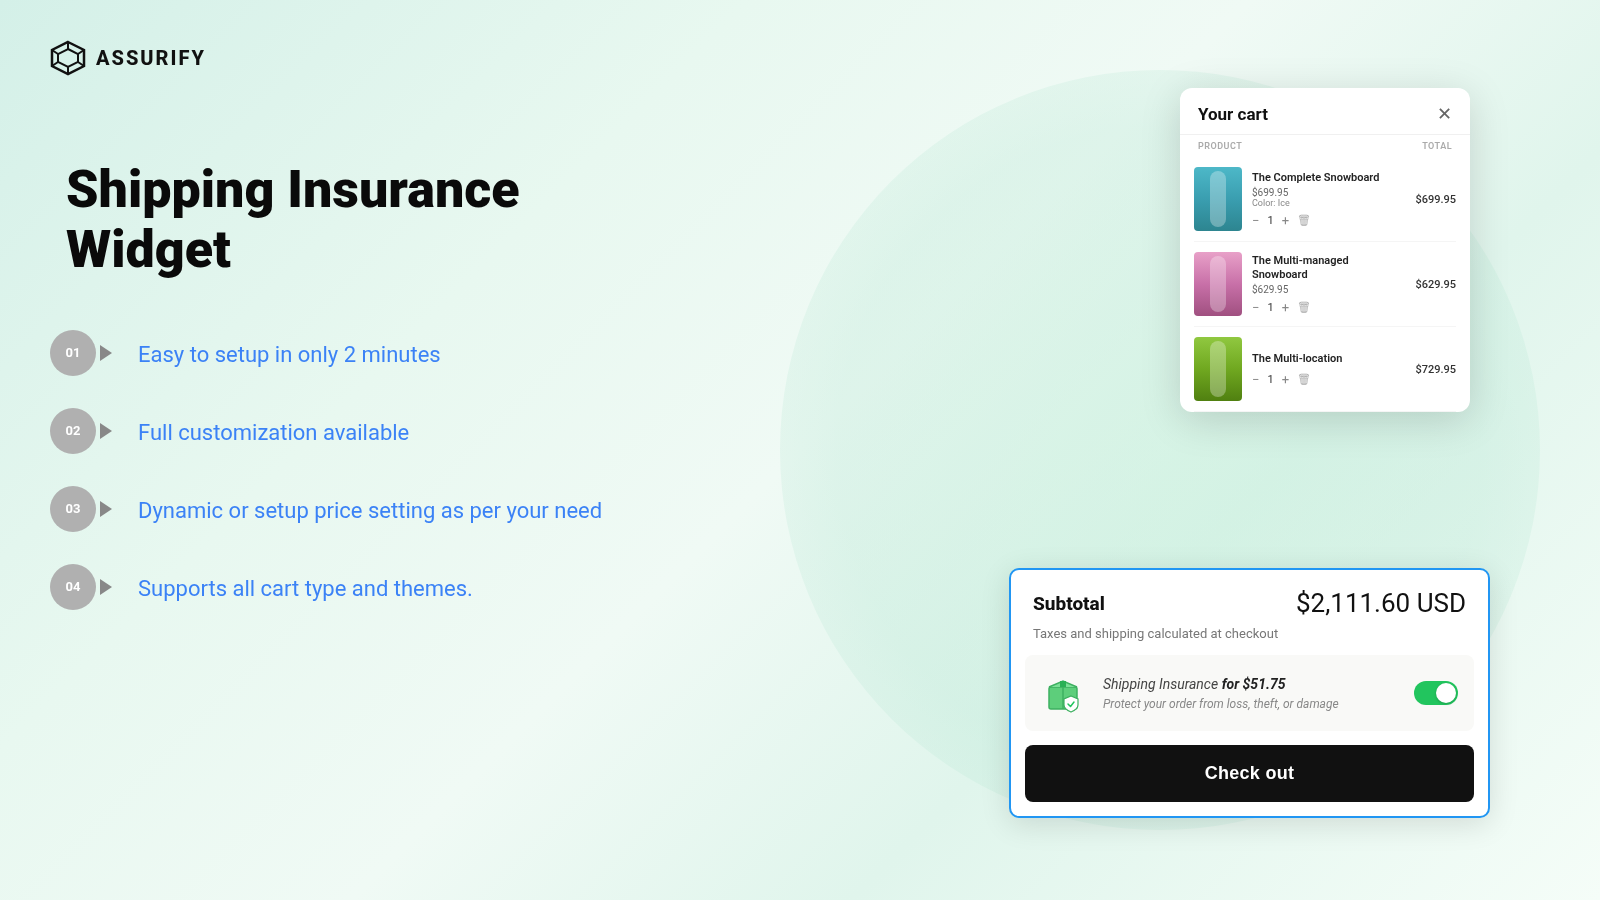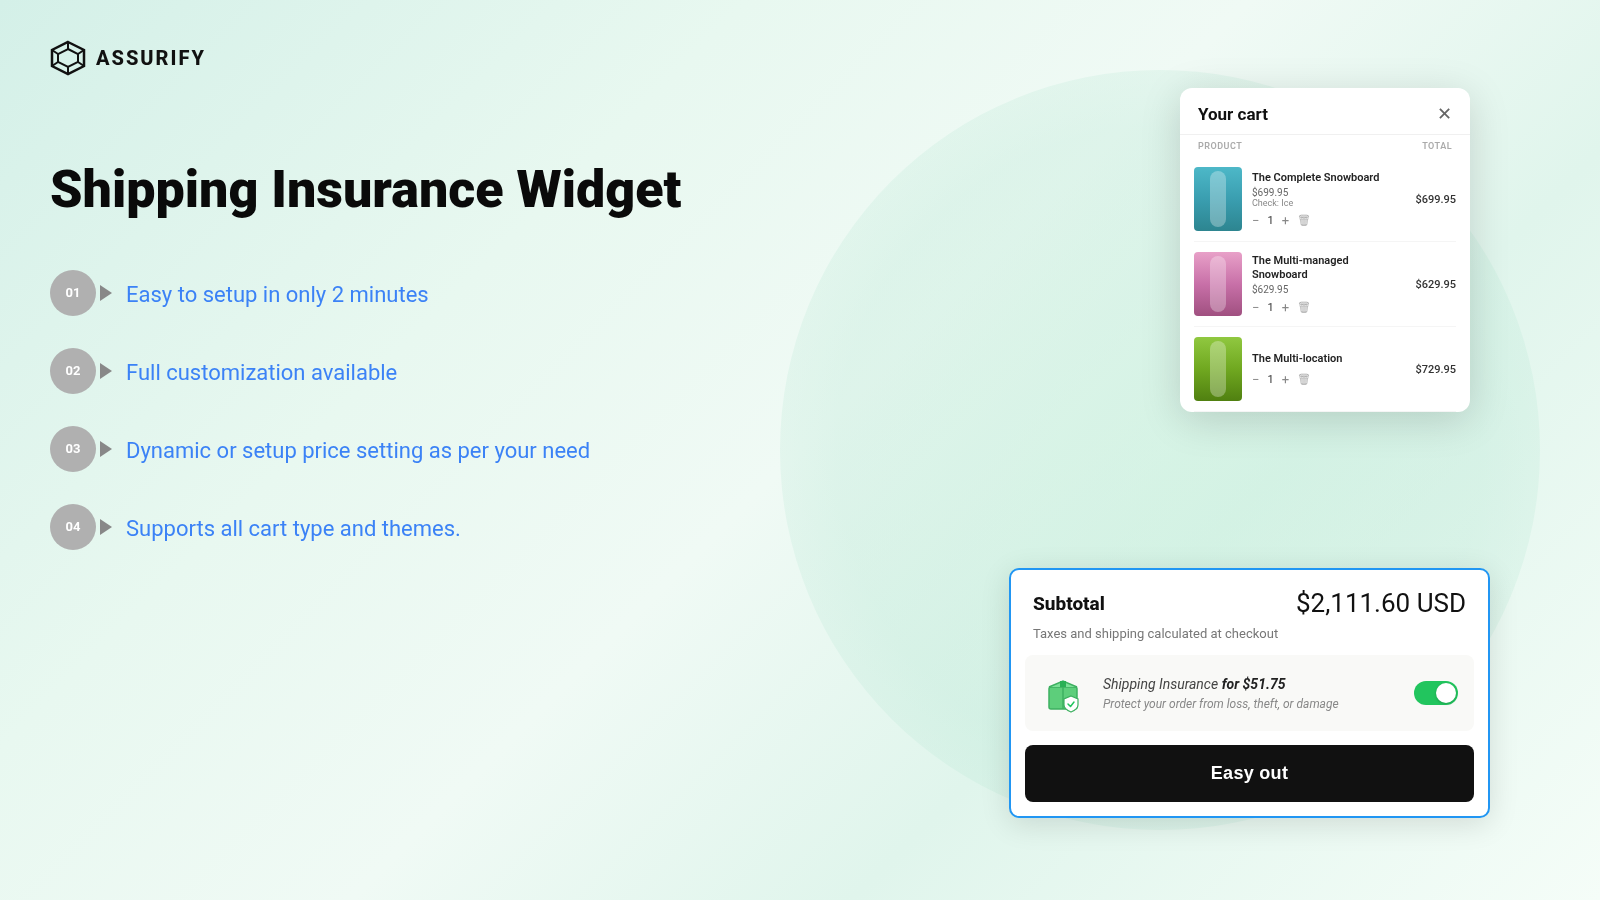--- a/index.html
+++ b/index.html
@@ -42,32 +42,33 @@
       left: 50px;
       width: 640px;
     }
 
     .main-title {
       font-size: 52px;
       font-weight: 900;
       color: #0a0a0a;
       line-height: 1.15;
       margin-bottom: 50px;
+      margin-left: 16px;
     }
 
     .features-list {
       display: flex;
       flex-direction: column;
       gap: 32px;
     }
 
     .feature-item {
       display: flex;
       align-items: flex-start;
-      gap: 20px;
+      gap: 32px;
     }
 
     .feature-badge {
       width: 46px;
       height: 46px;
       border-radius: 50%;
       background: #b0b0b0;
       display: flex;
       align-items: center;
       justify-content: center;
@@ -437,21 +438,21 @@
     </div>
     <div class="cart-items">
 
     <div class="cart-item">
       <div class="item-image snowboard1">
         <div class="snowboard-shape"></div>
       </div>
       <div class="item-details">
         <div class="item-name">The Complete Snowboard</div>
         <div class="item-price-sub">$699.95</div>
-        <div class="item-color">Check: Ice</div>
+        <div class="item-color">Color: Ice</div>
         <div class="item-controls">
           <span class="ctrl-btn">−</span>
           <span class="ctrl-qty">1</span>
           <span class="ctrl-btn">+</span>
           <span class="ctrl-del">🗑</span>
         </div>
       </div>
       <div class="item-price">$699.95</div>
     </div>
         <div class="cart-item">
@@ -520,15 +521,15 @@
         <div class="insurance-title">
           <span>Shipping Insurance </span><strong>for $51.75</strong>
         </div>
         <div class="insurance-desc">Protect your order from loss, theft, or damage</div>
       </div>
       <div class="toggle-switch">
         <div class="toggle-knob"></div>
       </div>
     </div>
 
-    <button class="checkout-btn">Easy out</button>
+    <button class="checkout-btn">Check out</button>
   </div>
 </div>
 
 </body></html>

